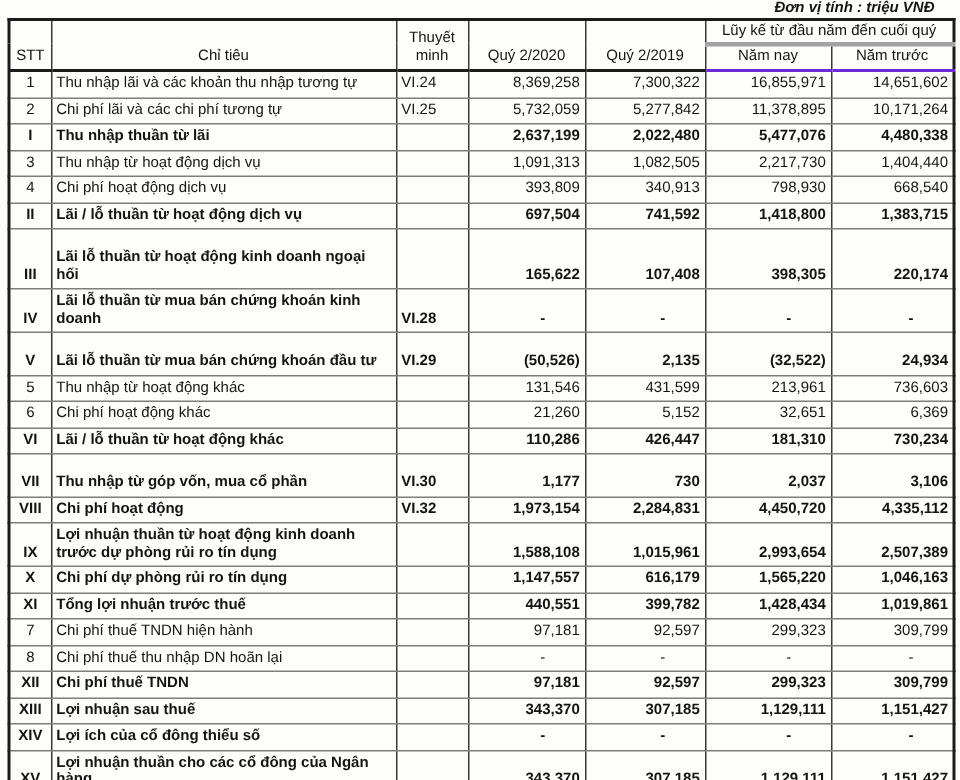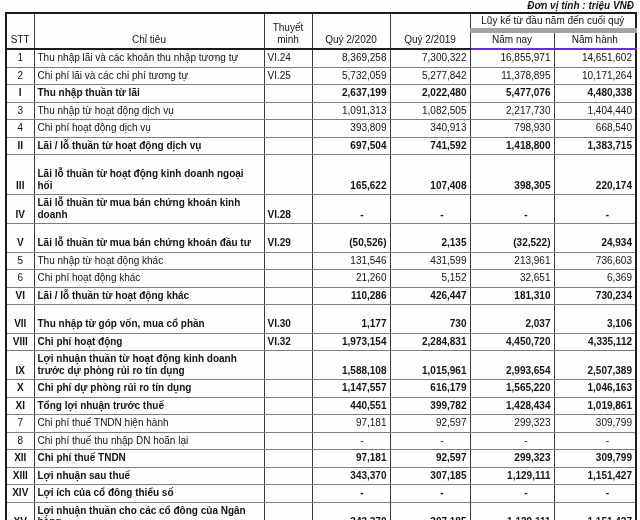--- a/index.html
+++ b/index.html
@@ -9,21 +9,21 @@
     font-family: "Liberation Sans", sans-serif;
     color: #141414;
     overflow: hidden;
   }
   .page { padding-top: 0; }
   .unit-label {
     text-align: right;
     font-size: 10px;
     font-weight: bold;
     font-style: italic;
-    padding: 0 6px 1px 0;
+    padding: 0 17px 1px 0;
     line-height: 11px;
   }
   table.fin {
     border-collapse: collapse;
     table-layout: fixed;
     width: 630px;
     margin-left: 5px;
     border: 2px solid #1c1c1c;
   }
   .fin th, .fin td {
@@ -39,21 +39,21 @@
   }
   .fin thead th {
     font-weight: normal;
     text-align: center;
     vertical-align: bottom;
     border-bottom: 2px solid #1c1c1c;
     padding: 1px 2px 3px 2px;
     margin-left: 39px;
   }
   .fin thead th.group-head {
-    border-bottom: 5px solid #a3a3a3;
+    border-bottom: 3px solid #a3a3a3;
     padding-bottom: 1px;
   }
   .fin thead tr.subhead th { border-bottom: 2px solid #6d28d9; }
   .c-stt  { text-align: center; }
   .c-label{ text-align: left; padding-left: 4px; margin-top: 32px; }
   .c-note { text-align: left; }
   .c-num  { text-align: right; padding-right: 4px; }
   .c-num.dash { padding-right: 26px; }
   tr.bold td { font-weight: bold; }
   tr.tall td { padding-top: 13px; }
@@ -79,21 +79,21 @@
       <tr>
         <th rowspan="2">STT</th>
         <th rowspan="2">Chỉ tiêu</th>
         <th rowspan="2">Thuyết minh</th>
         <th rowspan="2">Quý 2/2020</th>
         <th rowspan="2">Quý 2/2019</th>
         <th colspan="2" class="group-head">Lũy kế từ đầu năm đến cuối quý</th>
       </tr>
       <tr class="subhead">
         <th>Năm nay</th>
-        <th>Năm hành</th>
+        <th>Năm trước</th>
       </tr>
     </thead>
     <tbody id="rows">
         <tr>
           <td class="c-stt">1</td>
           <td class="c-label">Thu nhập lãi và các khoản thu nhập tương tự</td>
           <td class="c-note">VI.24</td>
           <td class="c-num">8,369,258</td>
           <td class="c-num">7,300,322</td>
           <td class="c-num">16,855,971</td>

